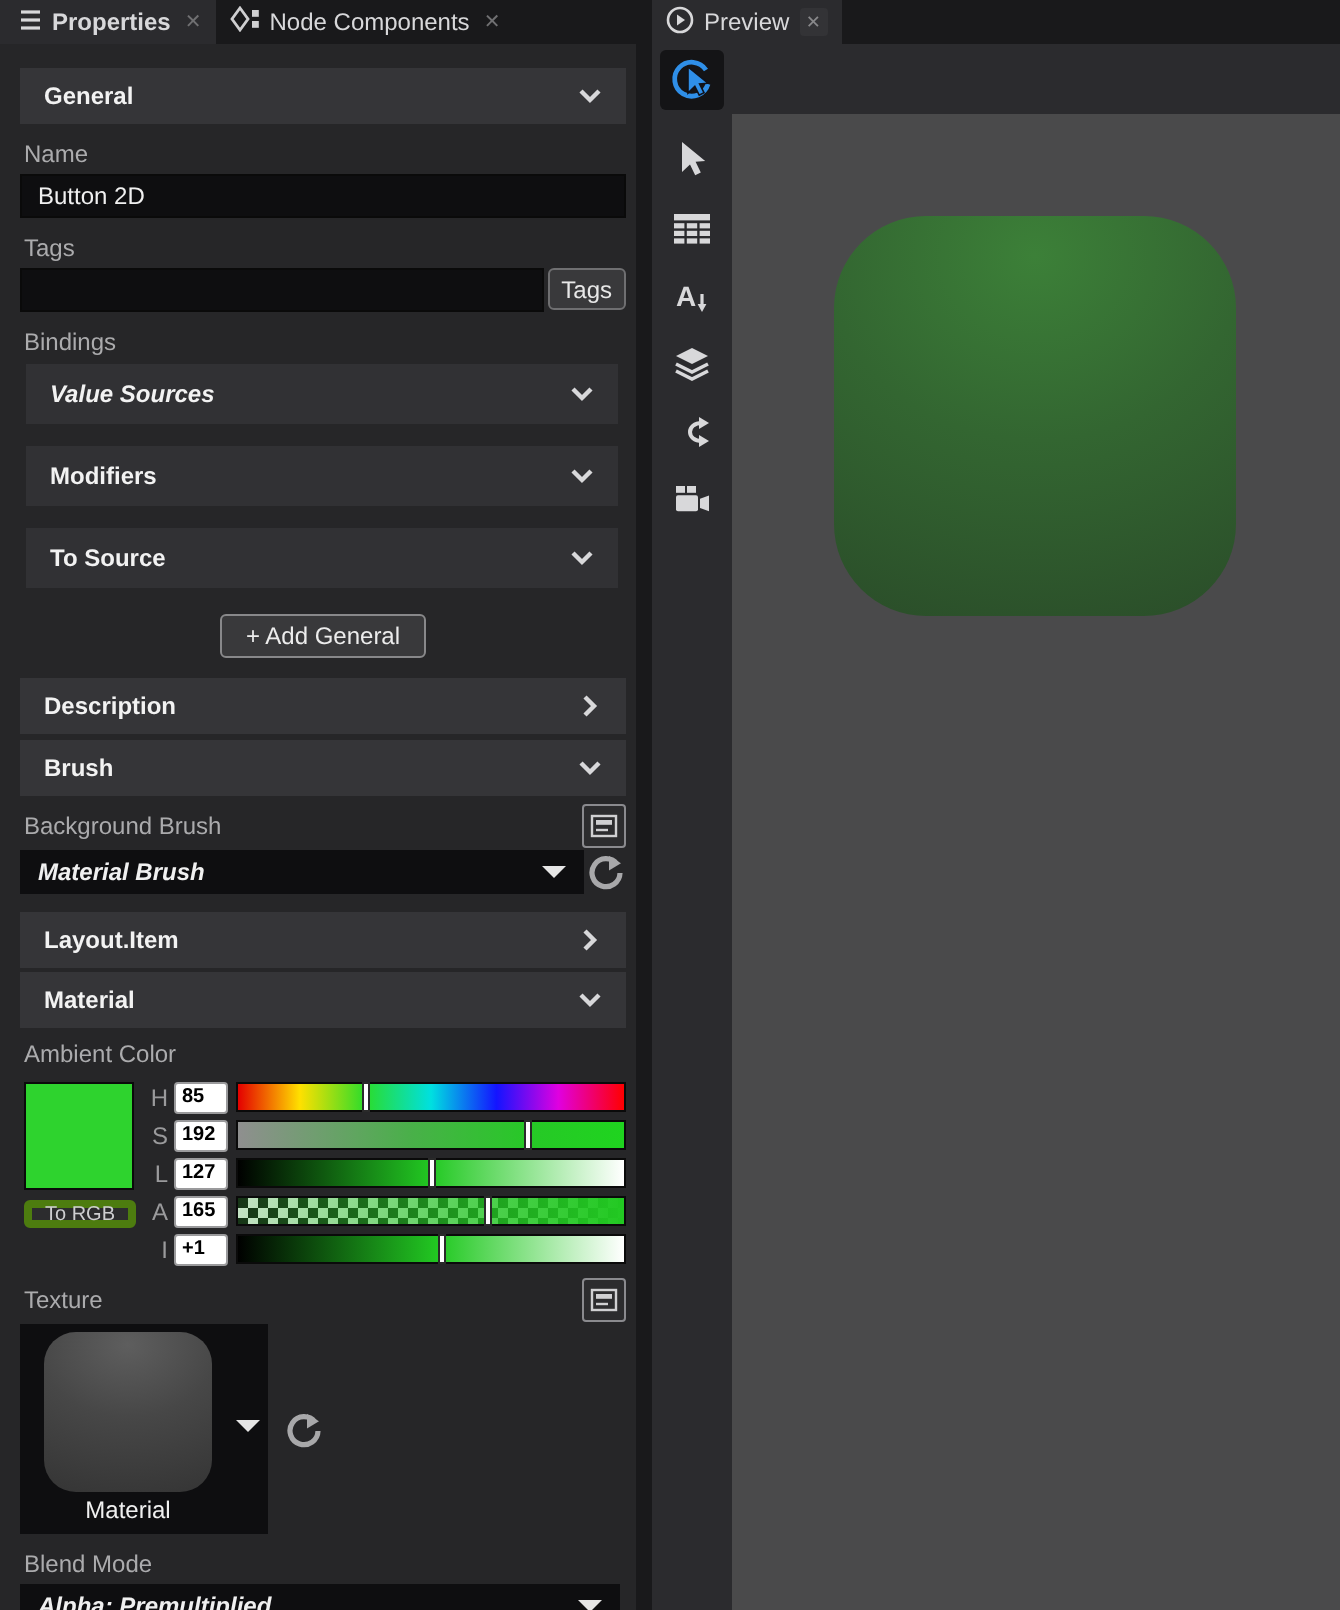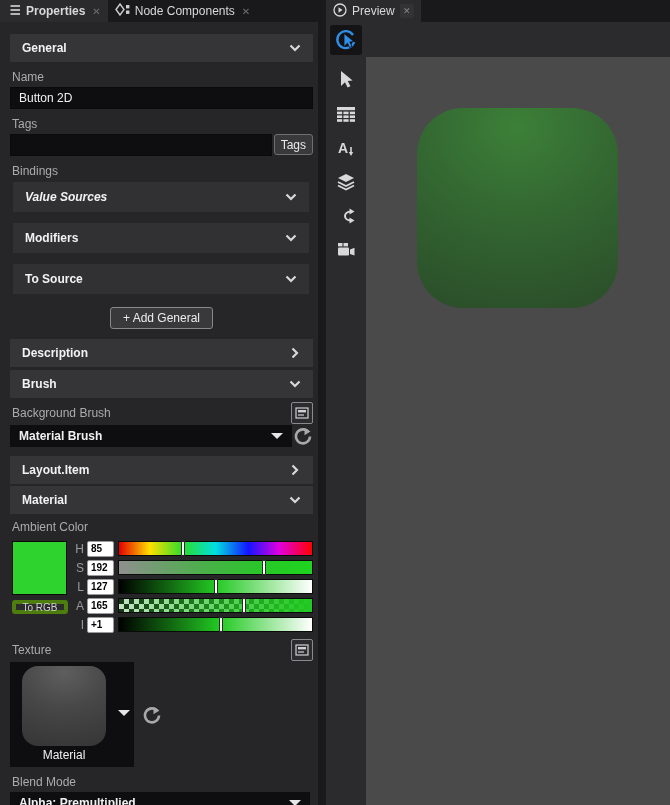--- a/index.html
+++ b/index.html
@@ -45,21 +45,21 @@
   .add-binding-wrap { display:flex; justify-content:center; margin-top:13px; }
   .add-binding {
     height:22px; background:#39393b; border:1px solid #88888a; border-radius:3px;
     color:#ececec; padding:0 12px; font-size:12px; display:flex; align-items:center;
   }
   .label-row { display:flex; align-items:center; justify-content:space-between; margin-top:3px; height:24px; }
   .editor-btn {
     width:22px; height:22px; border:1px solid #8a8a8e; border-radius:2px; background:#2c2c2e;
     display:flex; align-items:center; justify-content:center;
   }
-  .dd-row { display:flex; align-items:center; gap:1px; }
+  .dd-row { display:flex; align-items:center; gap:1px;font-style:italic; }
   .dropdown {
     height:22px; background:#0e0e10; color:#f0f0f0; flex:1;
     display:flex; align-items:center; padding:0 9px; font-weight:bold;
   }
   .dropdown .caret { margin-left:auto; width:0; height:0; border-left:6px solid transparent; border-right:6px solid transparent; border-top:6px solid #e6e6e6; }
   .reset-btn { width:20px; height:20px; display:flex; align-items:center; justify-content:center; }
 
   
   .color-grid { display:flex; margin-top:4px; }
   .swatch-col { width:62px; flex:none; padding-top:3px; }

